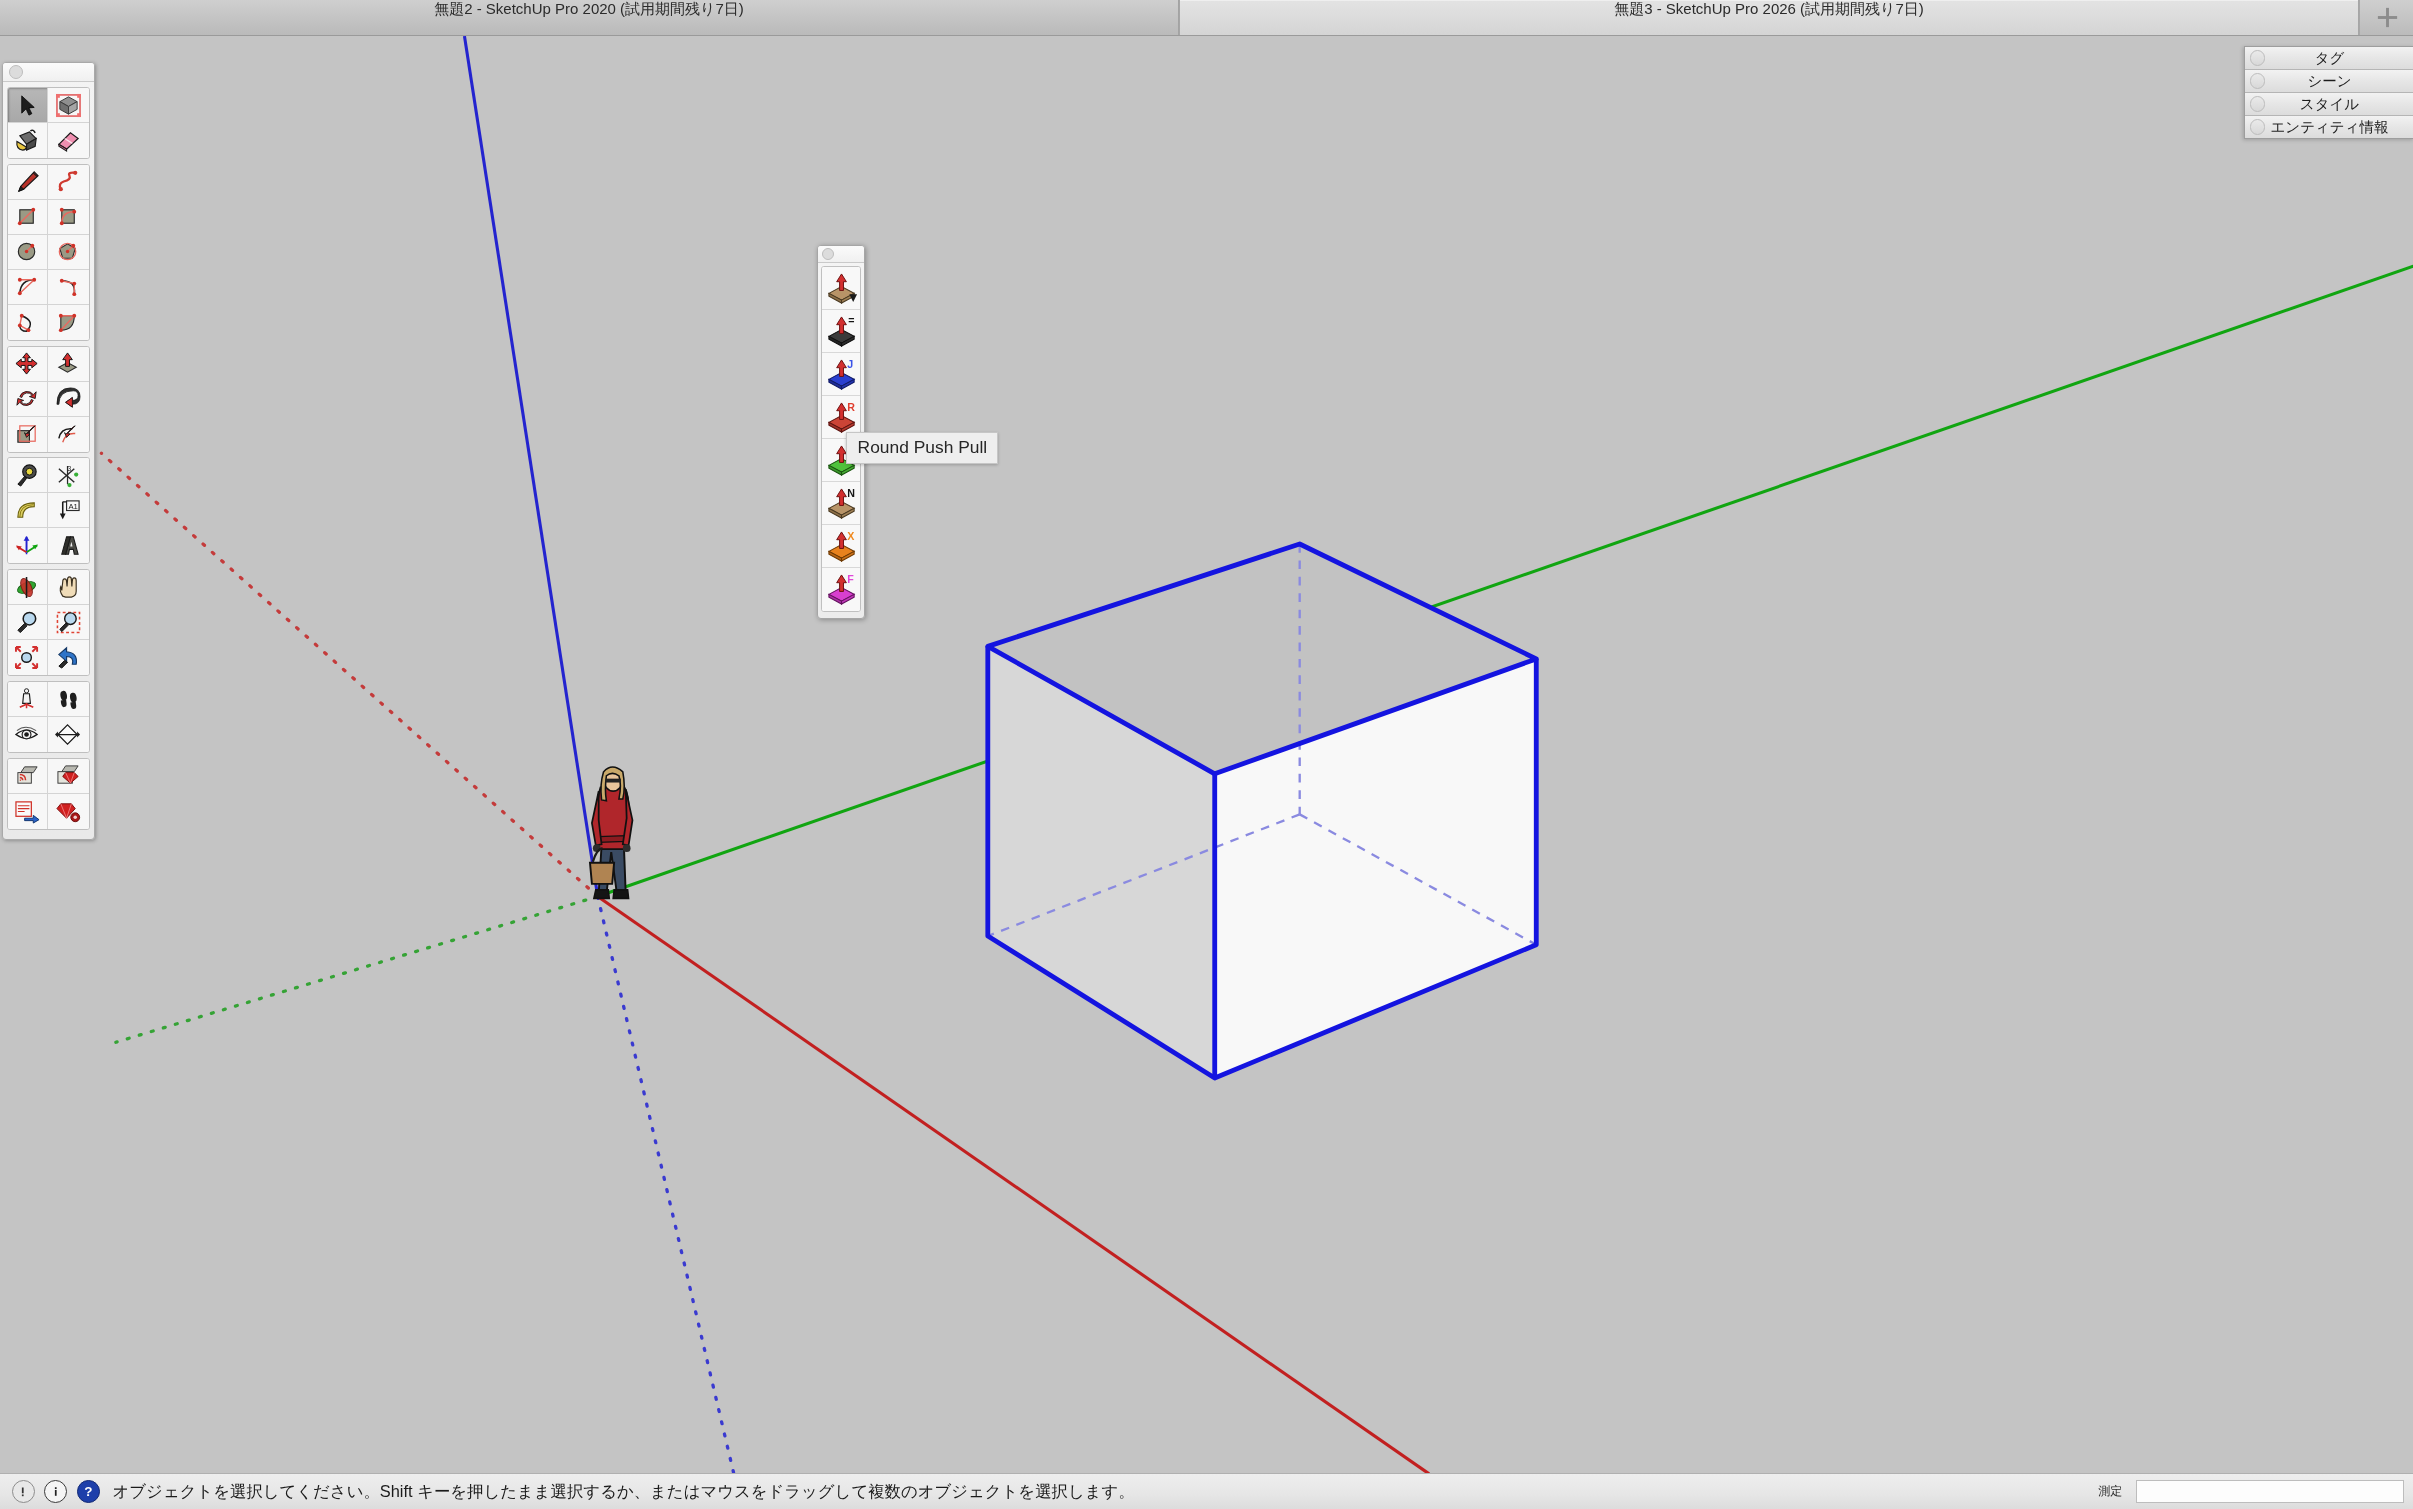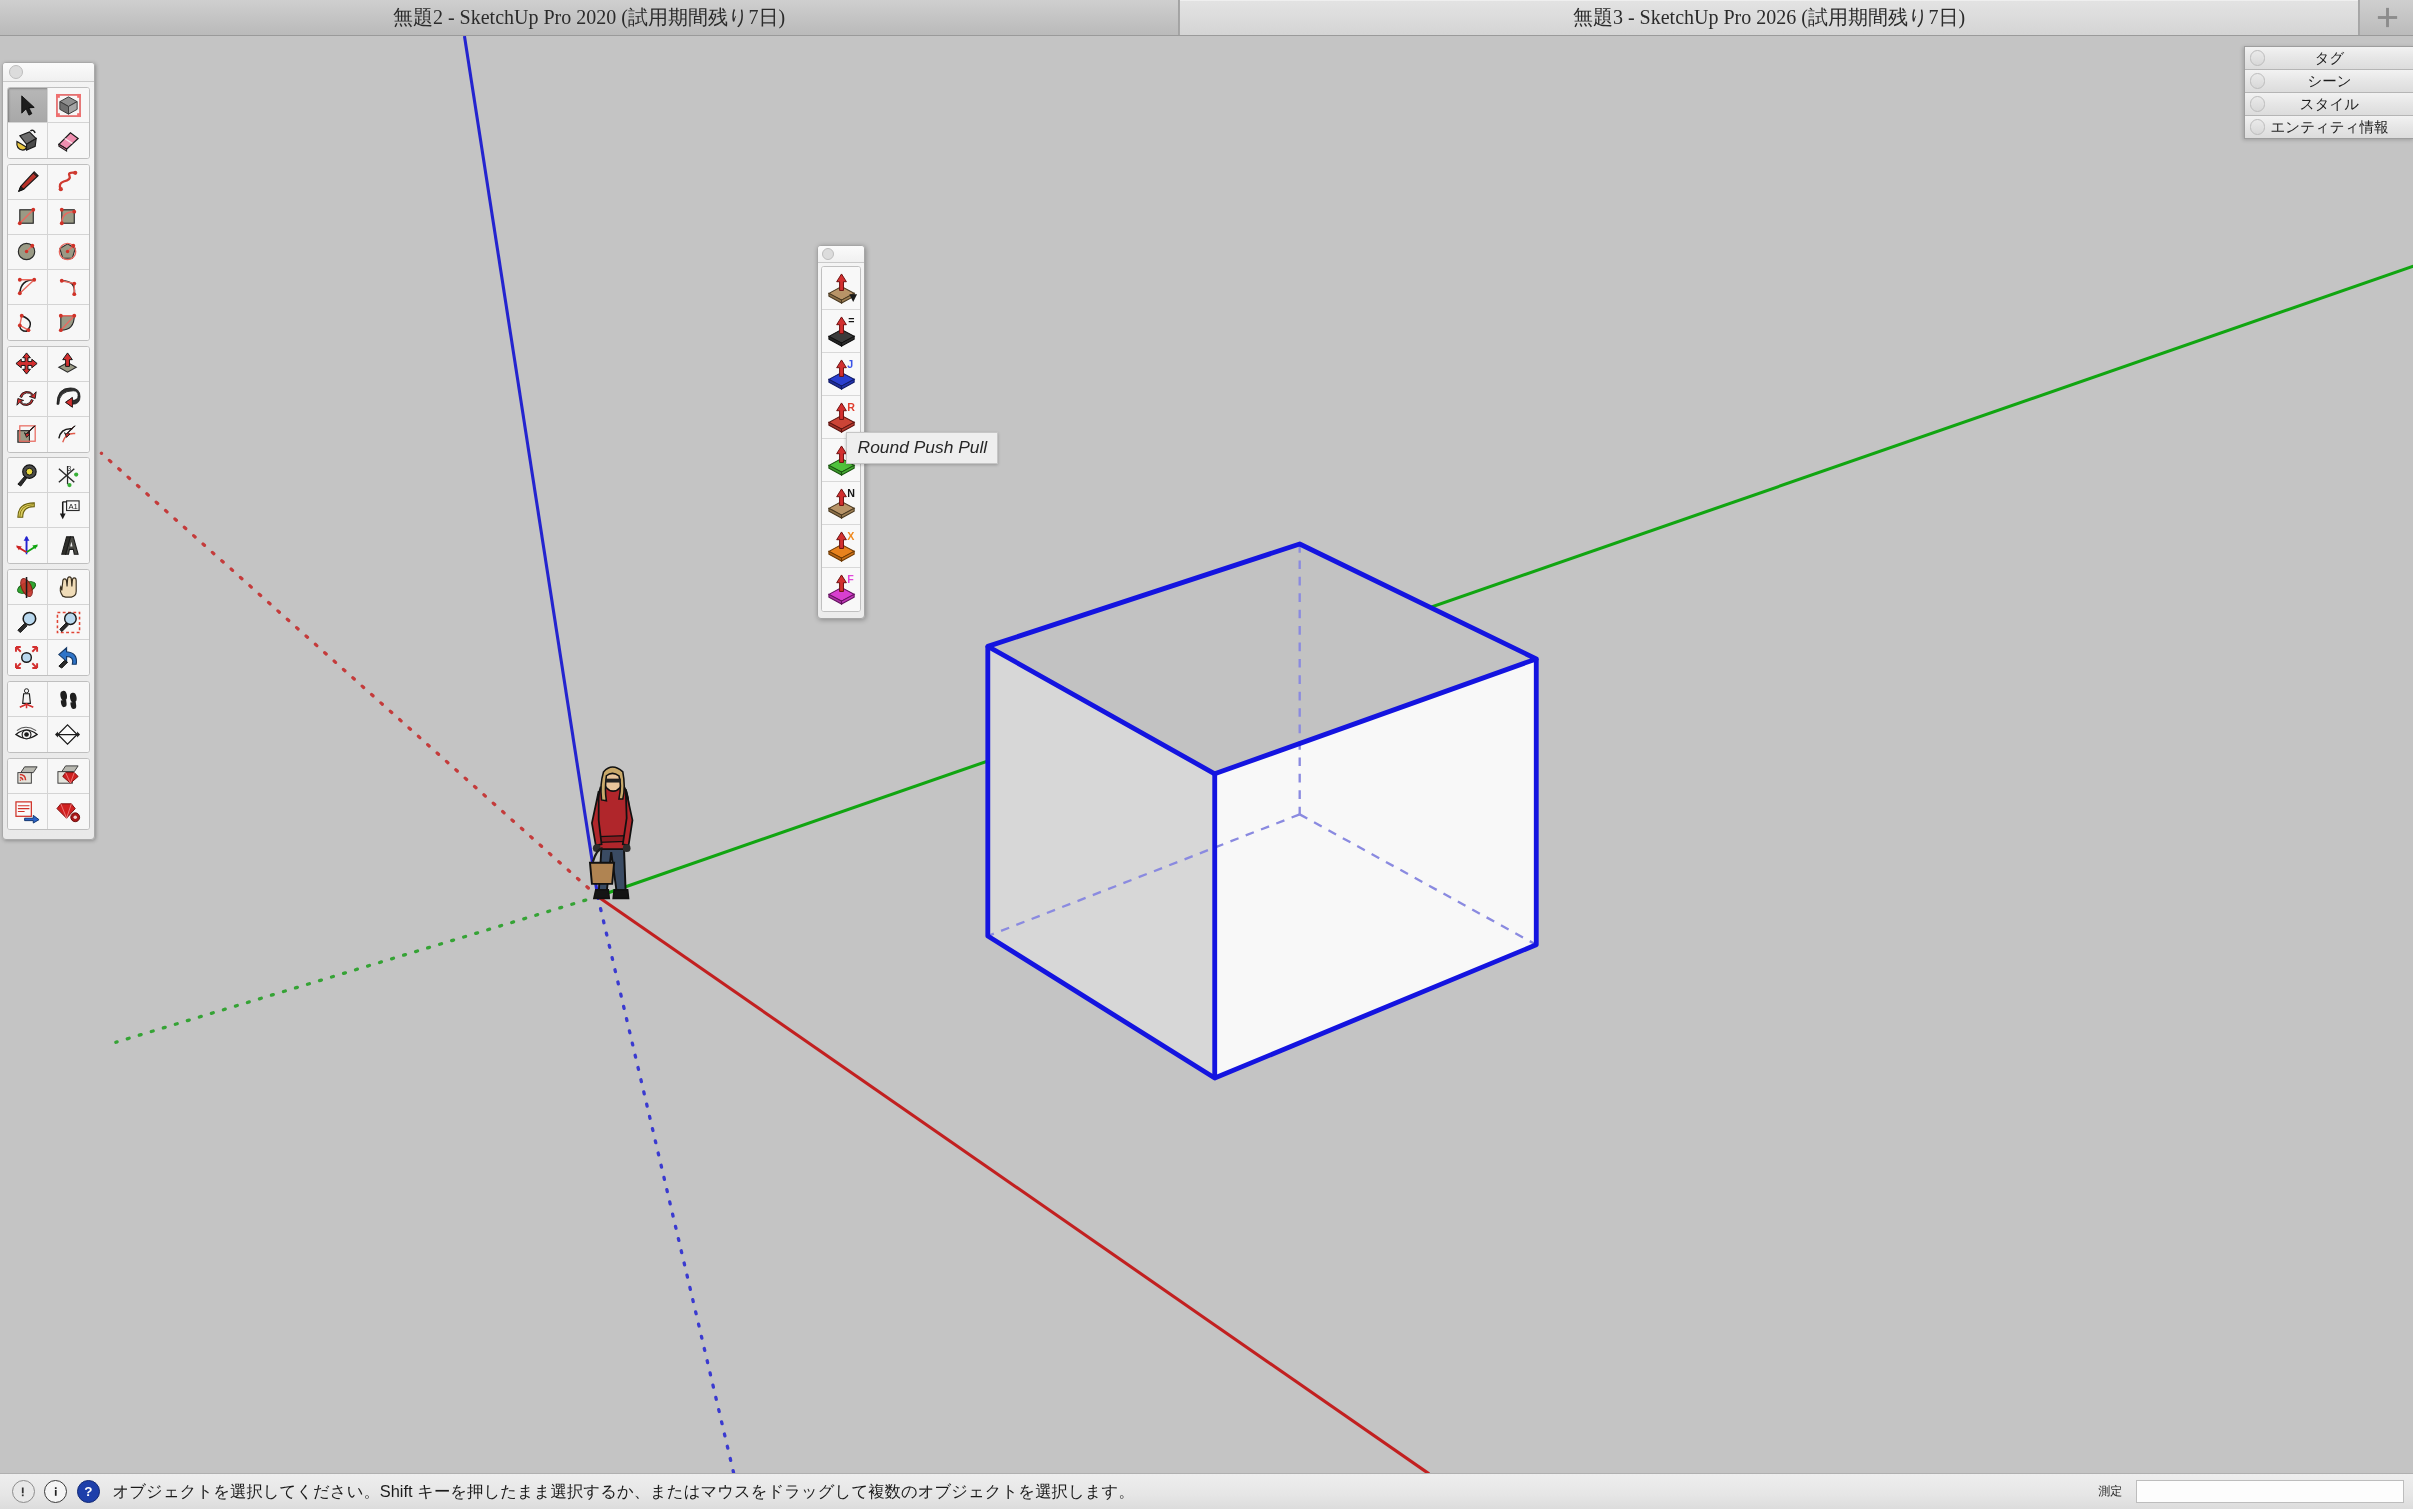--- a/index.html
+++ b/index.html
@@ -23,27 +23,25 @@
     width: 2414px; height: 36px;
     background: linear-gradient(to bottom, #d2d2d2 0%, #c4c4c4 55%, #b9b9b9 100%);
     border-bottom: 1px solid #9a9a9a;
     display: flex;
     align-items: stretch;
     box-sizing: border-box;
   }
   .win-tab {
     flex: 1 1 0;
     display: flex;
-    align-items: center;
     justify-content: center;
-    font-size: 20px;
+    font-size: 15px;
     color: #2b2b2b;
     position: relative;
     box-sizing: border-box;
-    font-family: Liberation Serif, serif;
   }
   .win-tab.inactive {
     background: linear-gradient(to bottom, #cfcfcf 0%, #c2c2c2 60%, #bababa 100%);
   }
   .win-tab.active {
     background: linear-gradient(to bottom, #e3e3e3 0%, #dcdcdc 50%, #d4d4d4 100%);
     border-left: 1px solid #a6a6a6;
     border-right: 1px solid #a6a6a6;
     box-shadow: inset 0 1px 0 #efefef;
   }
@@ -179,21 +177,20 @@
     position: absolute;
     left: 846px; top: 432px;
     padding: 3.9px 9.7px 4.8px 10.6px;
     background: #eeeeee;
     border: 1px solid #c6c6c6;
     font-size: 17.4px;
     color: #262626;
     white-space: nowrap;
     box-shadow: 0 1px 2.9px rgba(0,0,0,0.22);
     z-index: 60;
-    font-style: italic;
   }
 
   
   #tray {
     position: absolute;
     right: 0; top: 46px;
     width: 170px;
     border: 1px solid #9d9d9d;
     border-right: none;
     background: #e4e4e4;

